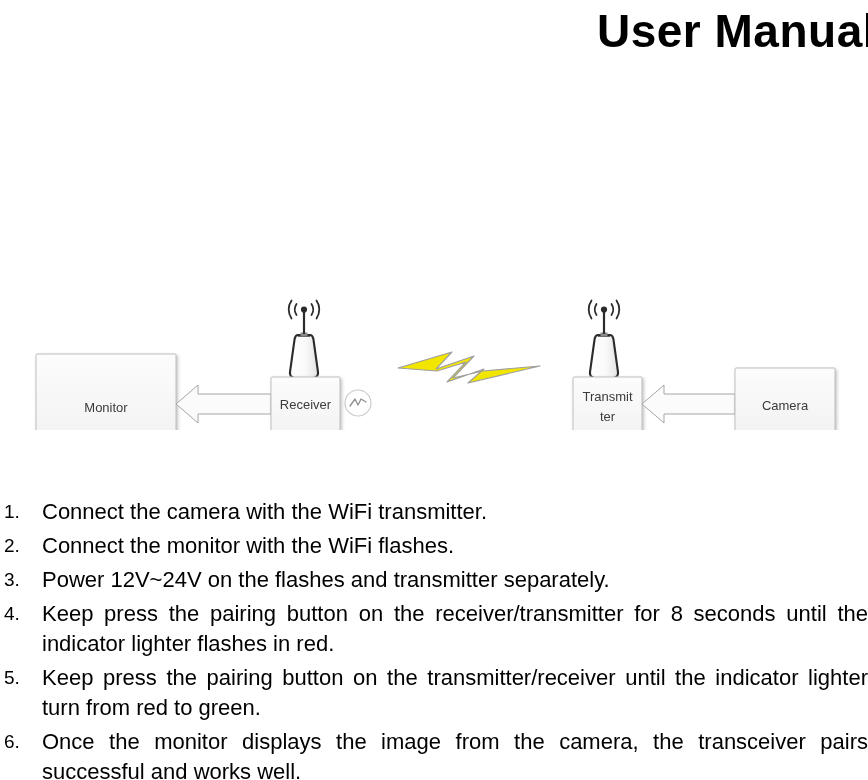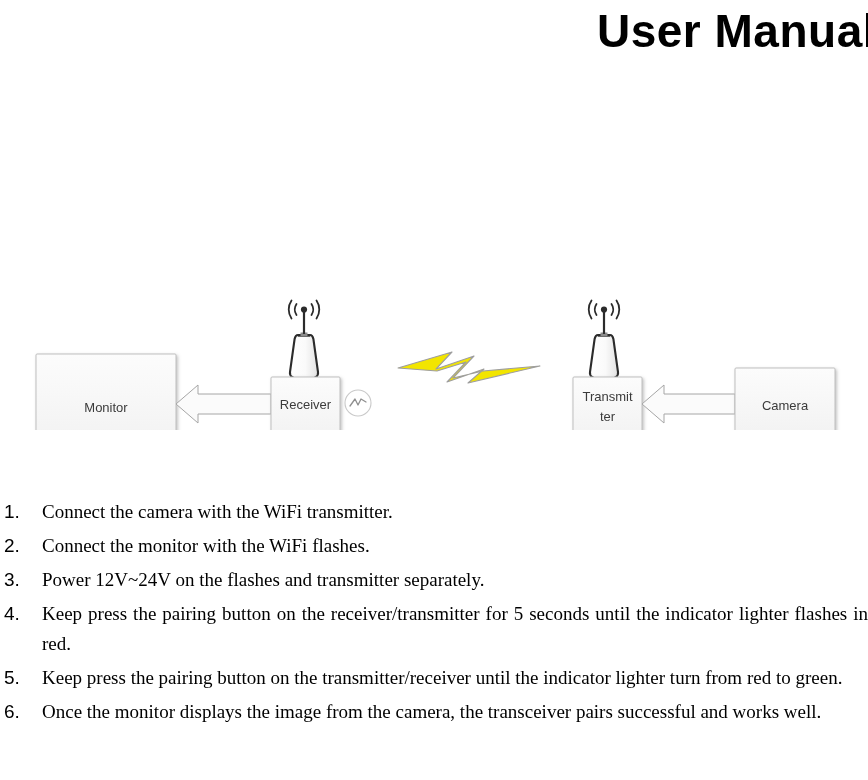--- a/index.html
+++ b/index.html
@@ -69,26 +69,25 @@
     width: 42px;
     flex: 0 0 42px;
     text-align: left;
     padding-left: 4px;
     font-size: 19px;
     line-height: 30px;
     box-sizing: border-box;
   }
   .li-text {
     flex: 1 1 auto;
-    font-size: 19px;
+    font-size: 22px;
     line-height: 30px;
     text-align: justify;
     padding-right: 0;
     hyphens: none;
-    font-family: Liberation Serif, serif;
   }
   .li-text.justify-all {
     text-align: justify;
     text-align-last: left;
   }
 </style>
 </head>
 <body>
 
 <div id="doc-title">User Manual</div>
@@ -208,21 +207,21 @@
     <div class="li-text">Connect the monitor with the WiFi flashes.</div>
   </div>
 
   <div class="list-item">
     <div class="li-num">3.</div>
     <div class="li-text">Power 12V~24V on the flashes and transmitter separately.</div>
   </div>
 
   <div class="list-item">
     <div class="li-num">4.</div>
-    <div class="li-text justify-all">Keep press the pairing button on the receiver/transmitter for 5 seconds until the indicator lighter flashes in red.</div>
+    <div class="li-text justify-all">Keep press the pairing button on the receiver/transmitter for 8 seconds until the indicator lighter flashes in red.</div>
   </div>
 
   <div class="list-item">
     <div class="li-num">5.</div>
     <div class="li-text justify-all">Keep press the pairing button on the transmitter/receiver until the indicator lighter turn from red to green.</div>
   </div>
 
   <div class="list-item">
     <div class="li-num">6.</div>
     <div class="li-text justify-all">Once the monitor displays the image from the camera, the transceiver pairs successful and works well.</div>

